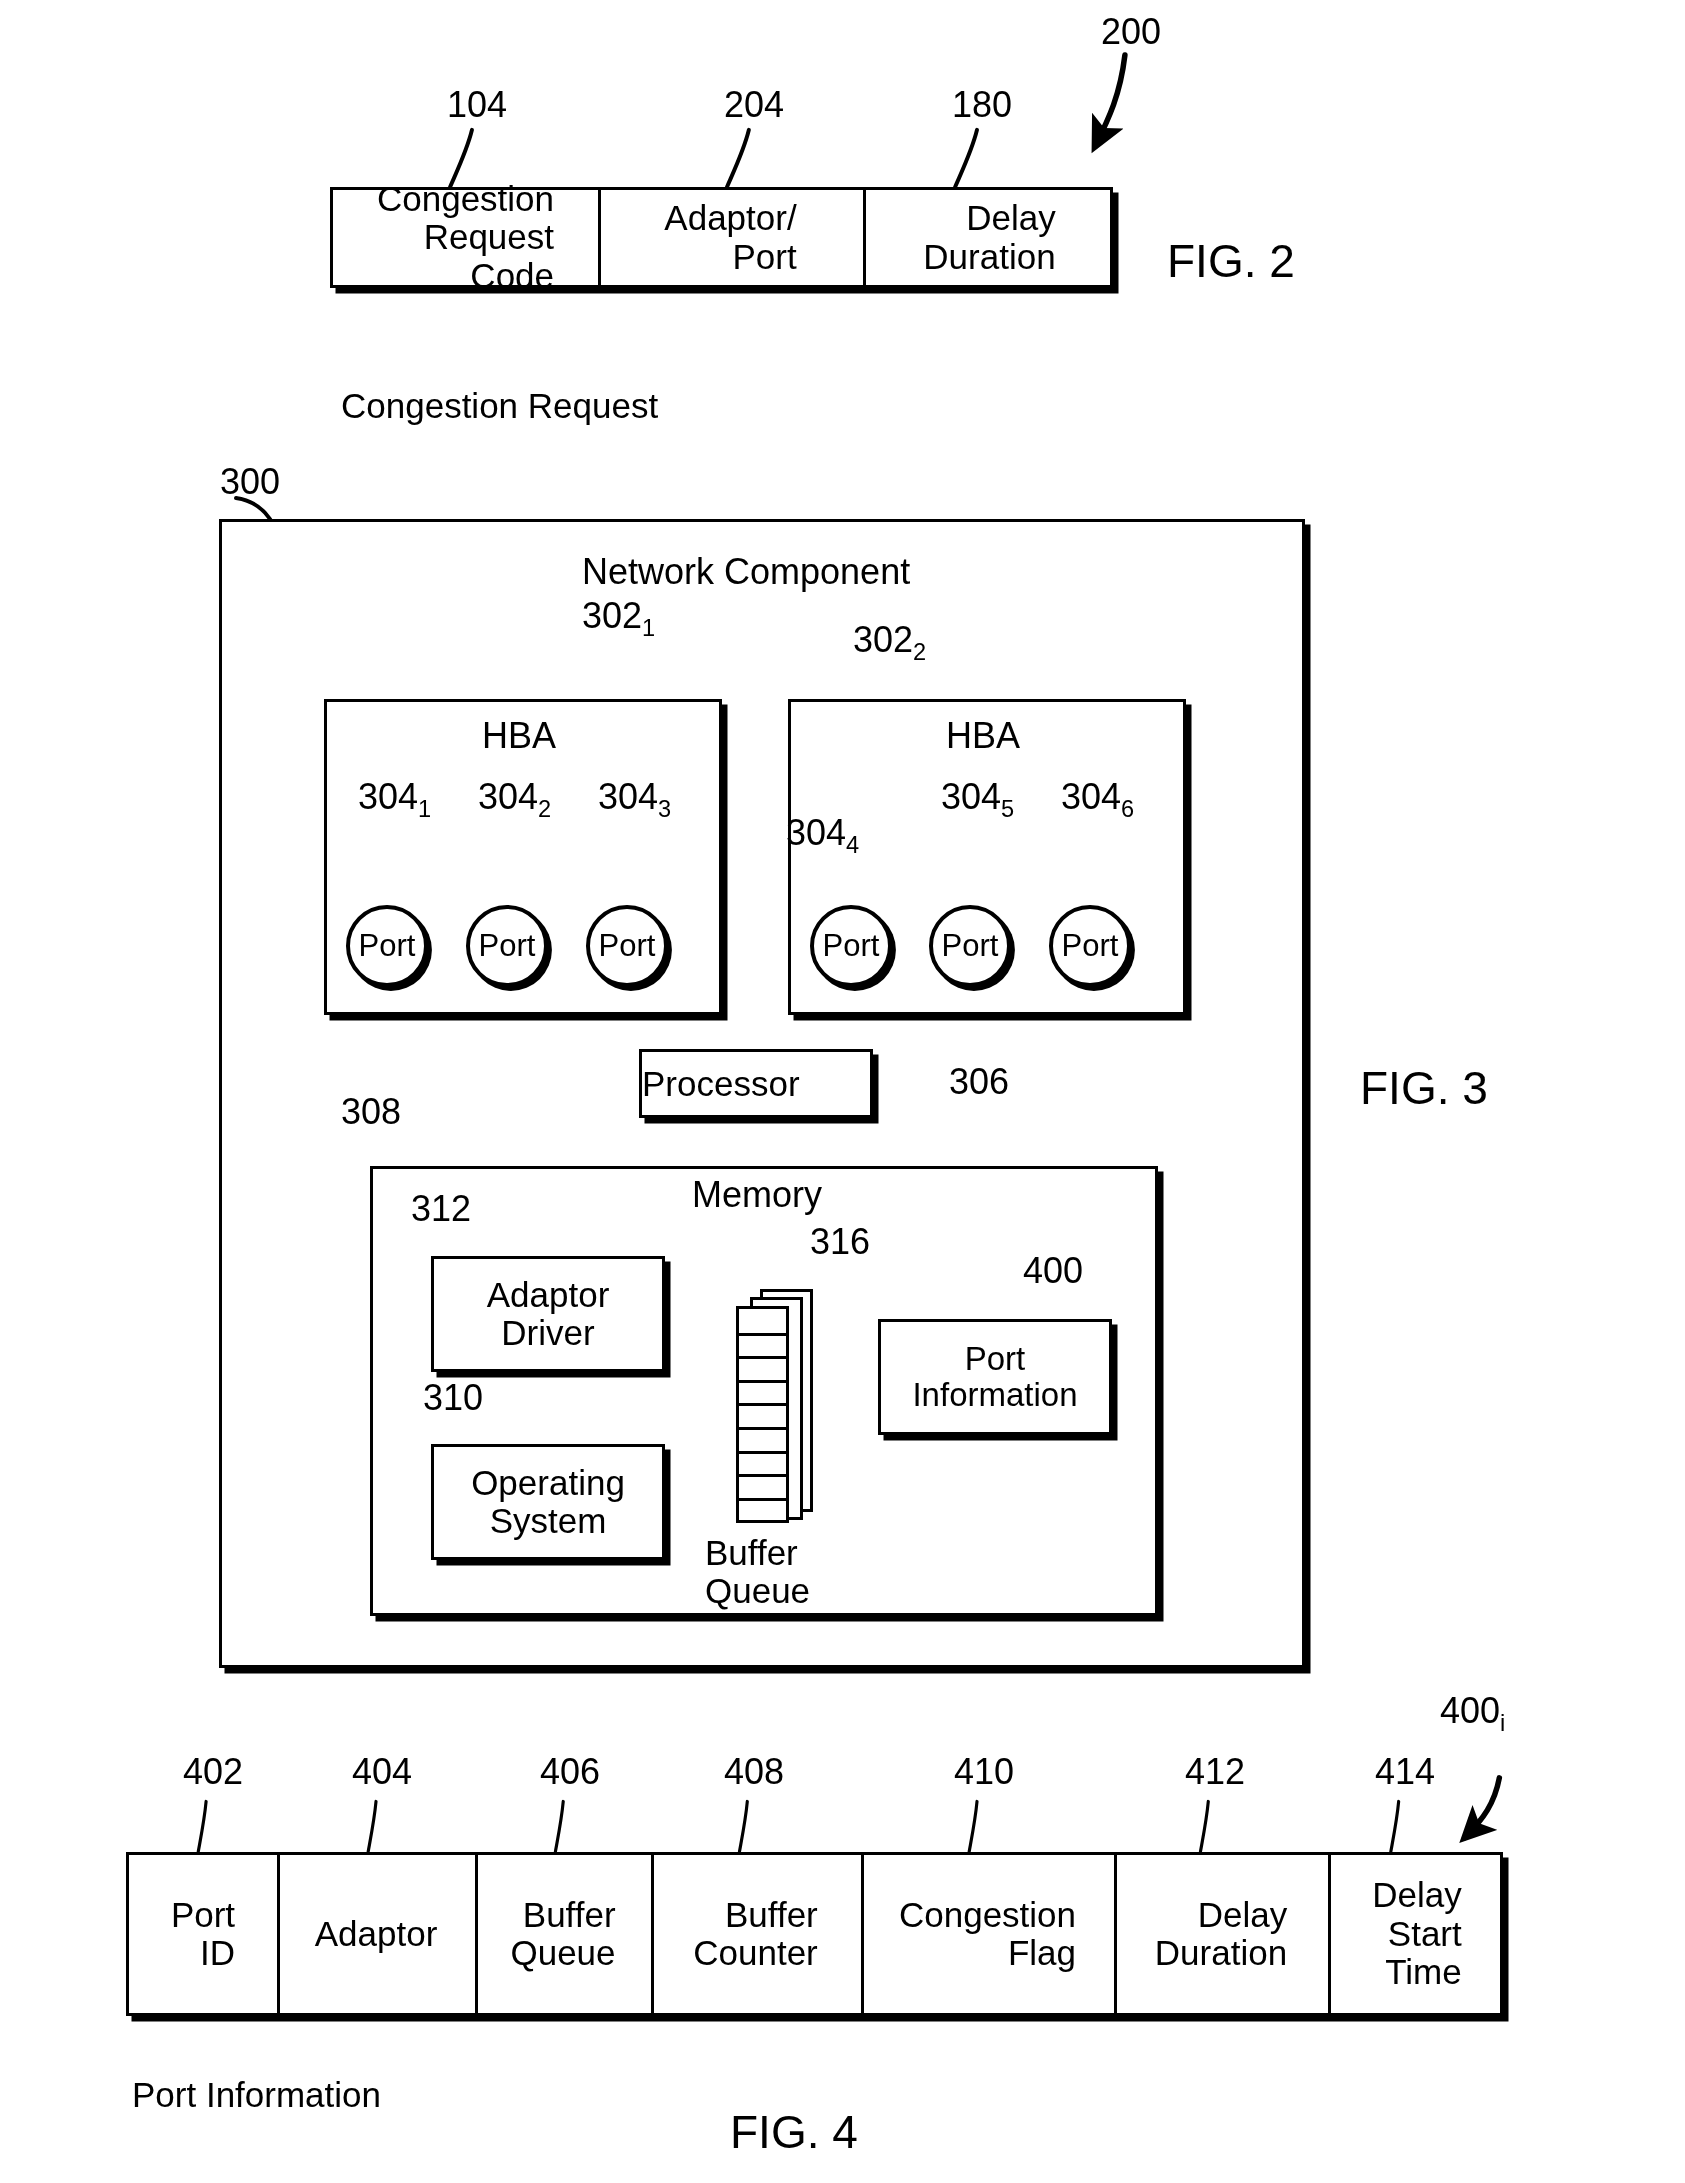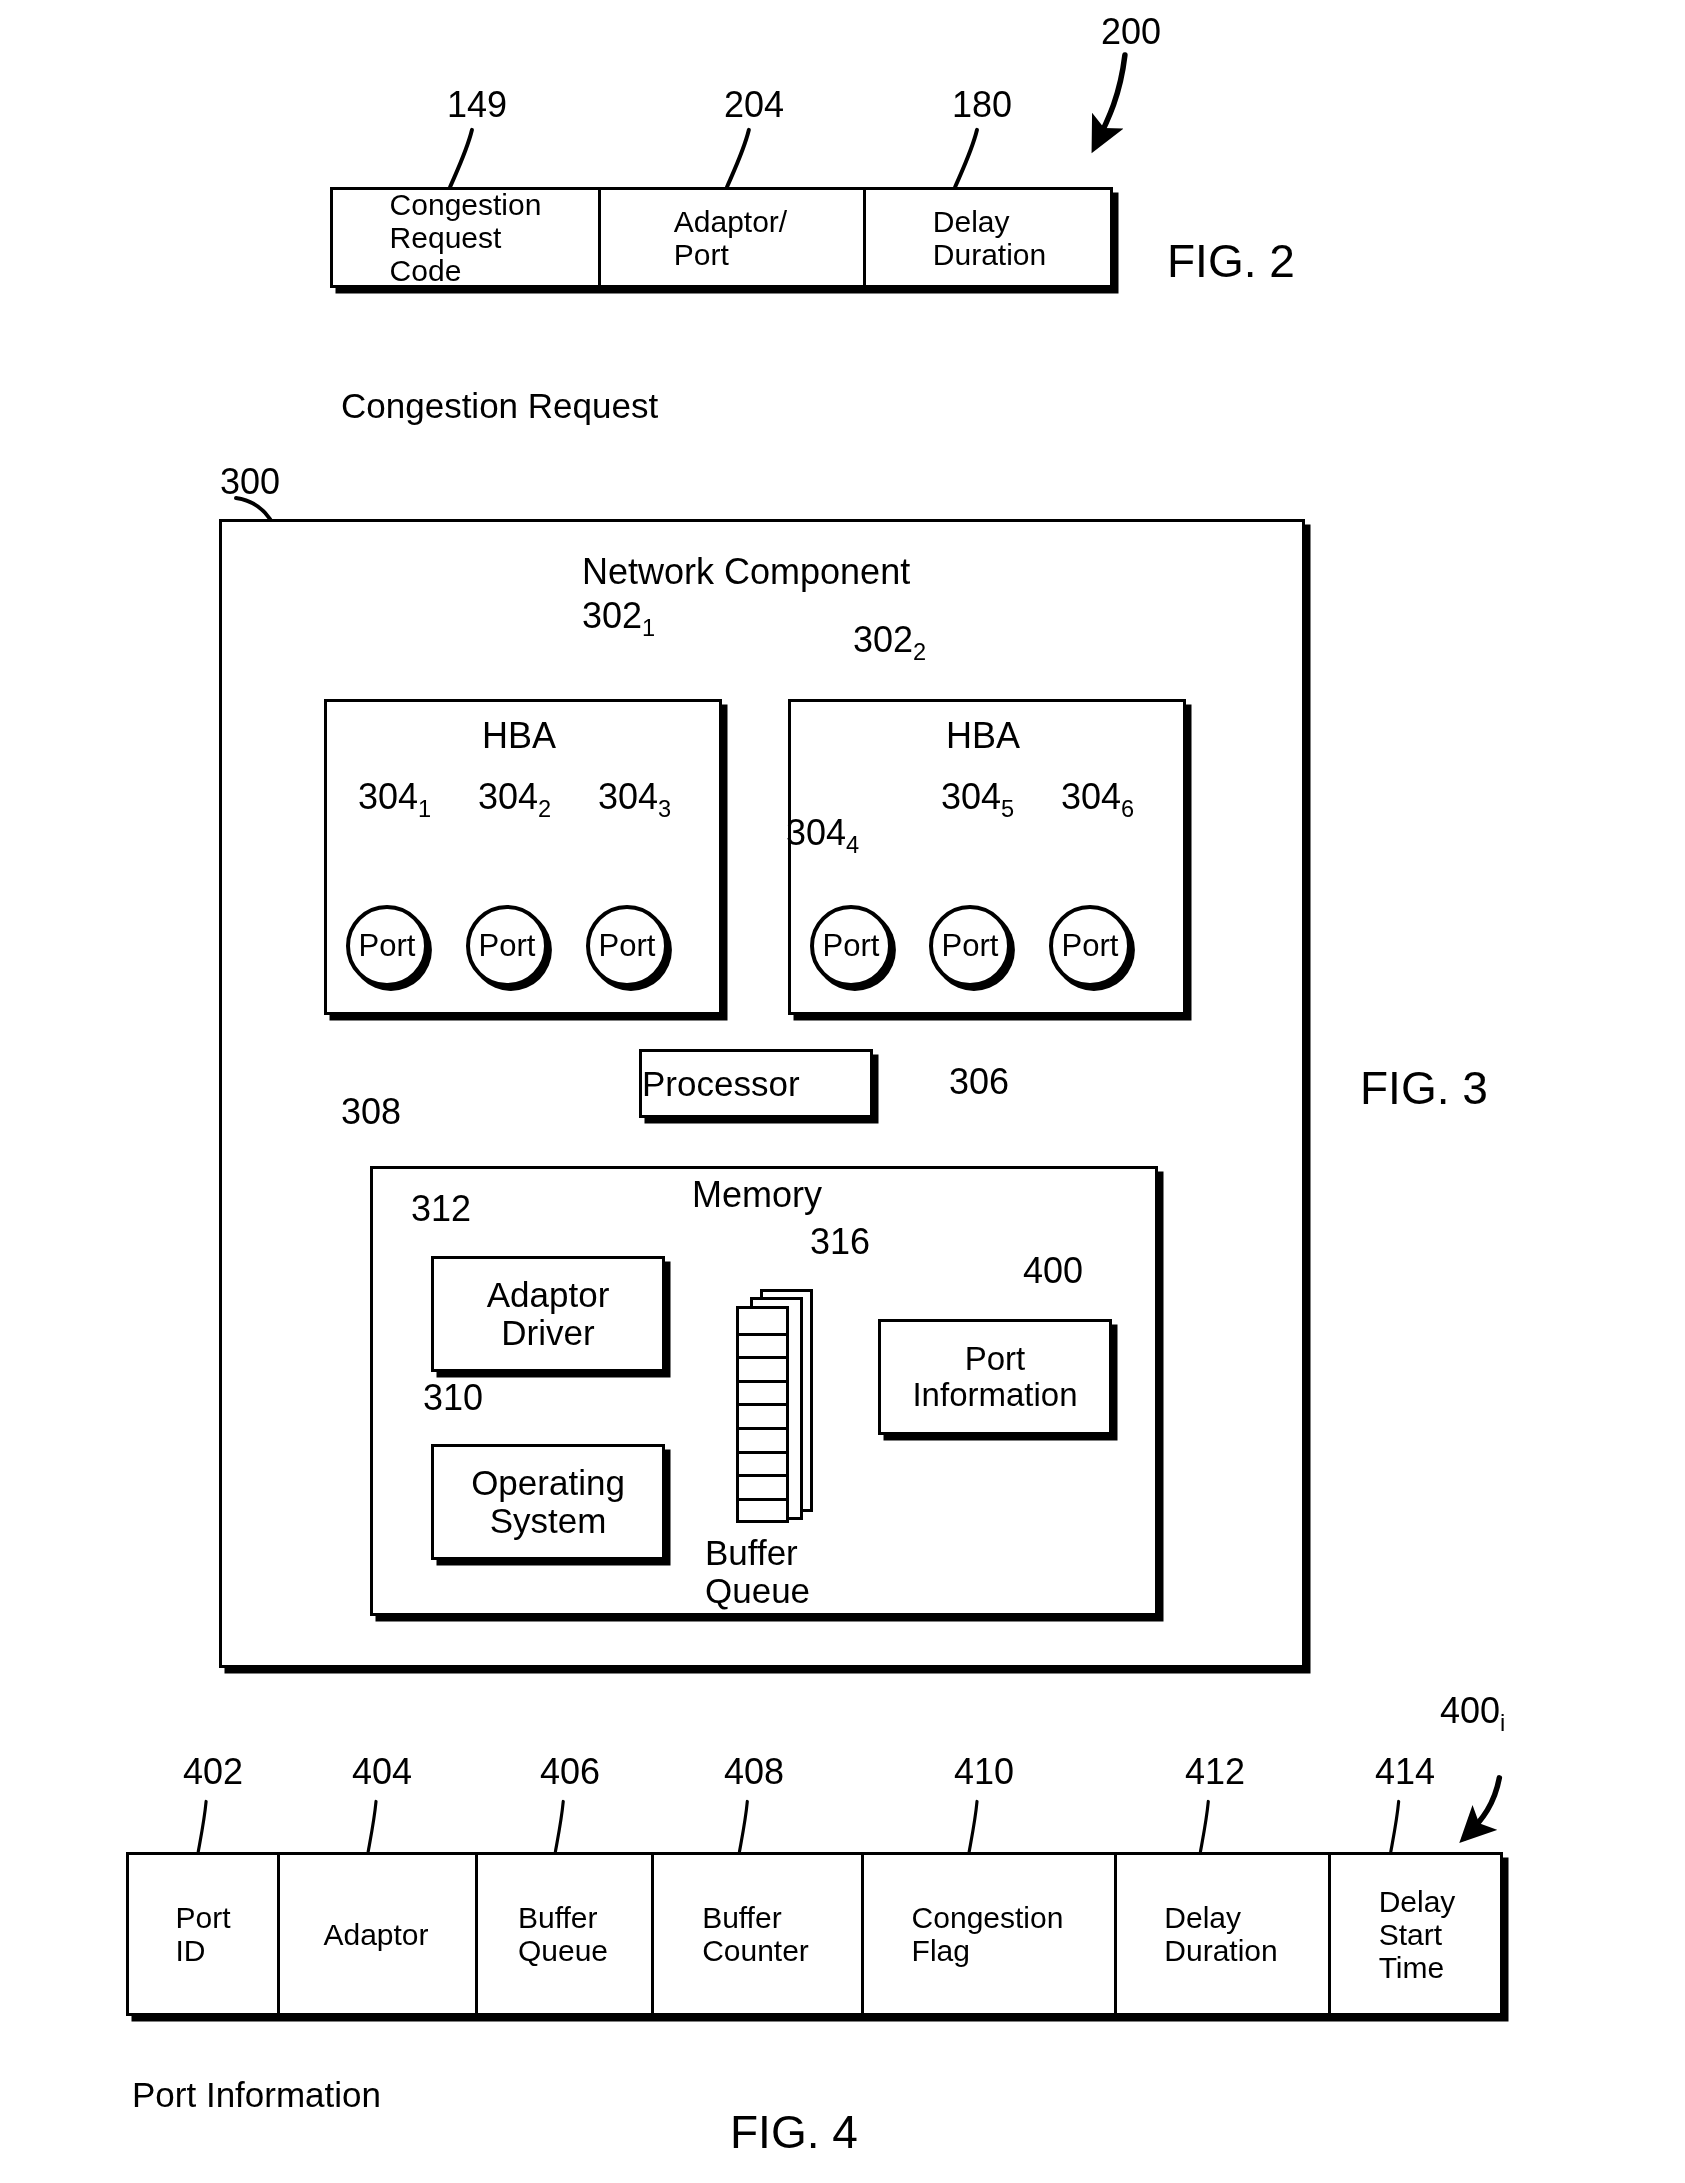--- a/index.html
+++ b/index.html
@@ -15,21 +15,21 @@
   .caption{font-size:35px;white-space:nowrap;}
   .boxtxt{font-size:35px;line-height:1.08;text-align:center;white-space:pre-line;}
   .title{font-size:36px;white-space:nowrap;}
 
   
   .bx{box-sizing:border-box;border:3.9px solid #000;background:#fff;
       box-shadow:5.5px 5.5px 0 0 #000;}
   .vdiv{position:absolute;top:0;bottom:0;width:3.1px;background:#000;}
   .cellwrap{position:absolute;top:0;bottom:0;display:flex;align-items:center;
             justify-content:center;}
-  .cell-inner{text-align:left;font-size:30px;line-height:1.1;white-space:pre-line;}
+  .cell-inner{text-align:right;font-size:35px;line-height:1.1;white-space:pre-line;}
 
   
   .port{box-sizing:border-box;border:4.7px solid #000;border-radius:50%;
         background:#fff;display:flex;align-items:center;justify-content:center;
         font-size:31px;box-shadow:3.9px 3.9px 0 0 #000;}
 
   
   svg.overlay{position:absolute;left:0;top:0;width:1685px;height:2183px;
               pointer-events:none;}
   
@@ -85,21 +85,21 @@
     <path d="M1242,2290 C1240,2312 1236,2332 1232,2354" stroke-width="4"></path>
     <path d="M1536,2290 C1534,2312 1530,2332 1526,2354" stroke-width="4"></path>
     <path d="M1778,2290 C1776,2312 1772,2332 1768,2354" stroke-width="4"></path>
 
     <path d="M1906,2260 C1900,2292 1886,2312 1862,2336" stroke-width="7" marker-end="url(#arrowhead)"></path>
   </g>
 </svg>
 
 <div class="abs ref" style="left:1101px;top:14px;">200</div>
 
-<div class="abs ref" style="left:447px;top:87px;">149</div>
+<div class="abs ref" style="left:447px;top:87px;">104</div>
 <div class="abs ref" style="left:724px;top:87px;">204</div>
 <div class="abs ref" style="left:952px;top:87px;">180</div>
 
 <div class="abs bx" style="left:330px;top:187px;width:783px;height:101px;">
   <div class="vdiv" style="left:265px;"></div>
   <div class="vdiv" style="left:530px;"></div>
   <div class="cellwrap" style="left:0;width:265px;">
     <div class="cell-inner">Congestion
 Request
 Code</div>

